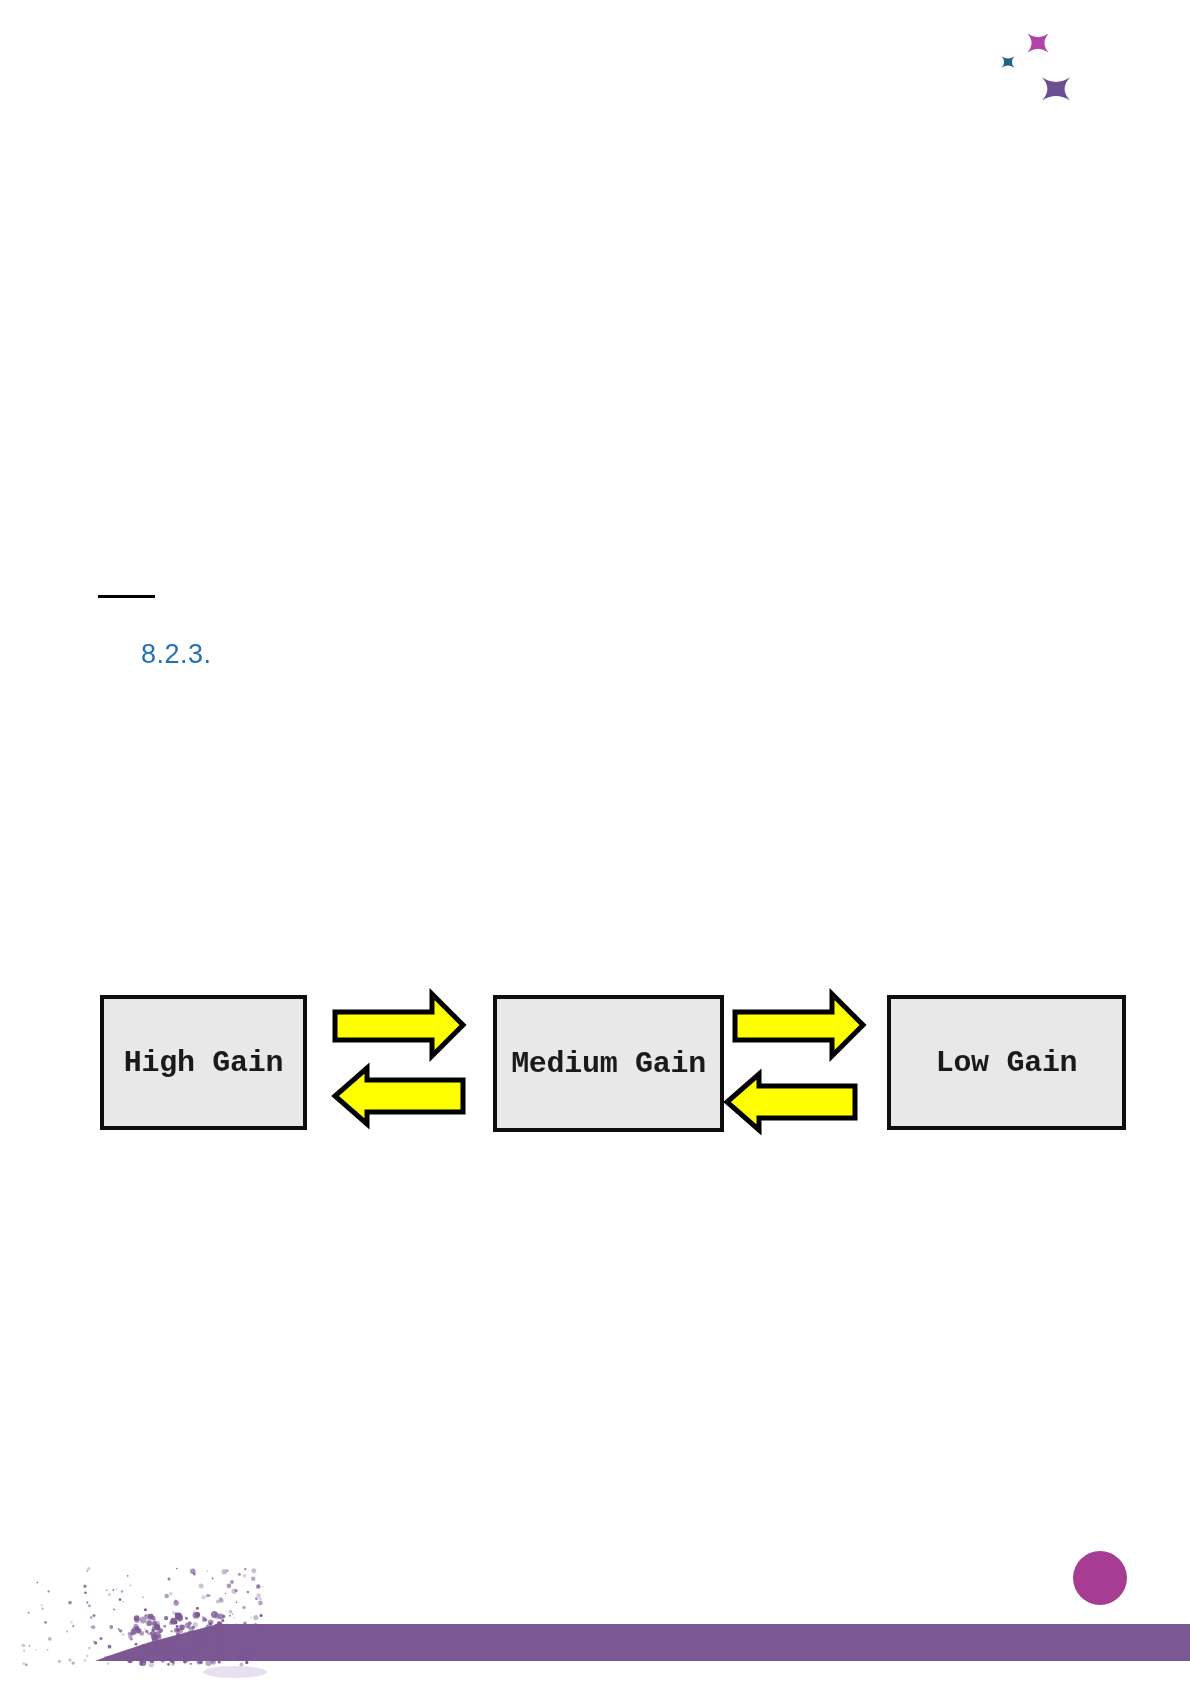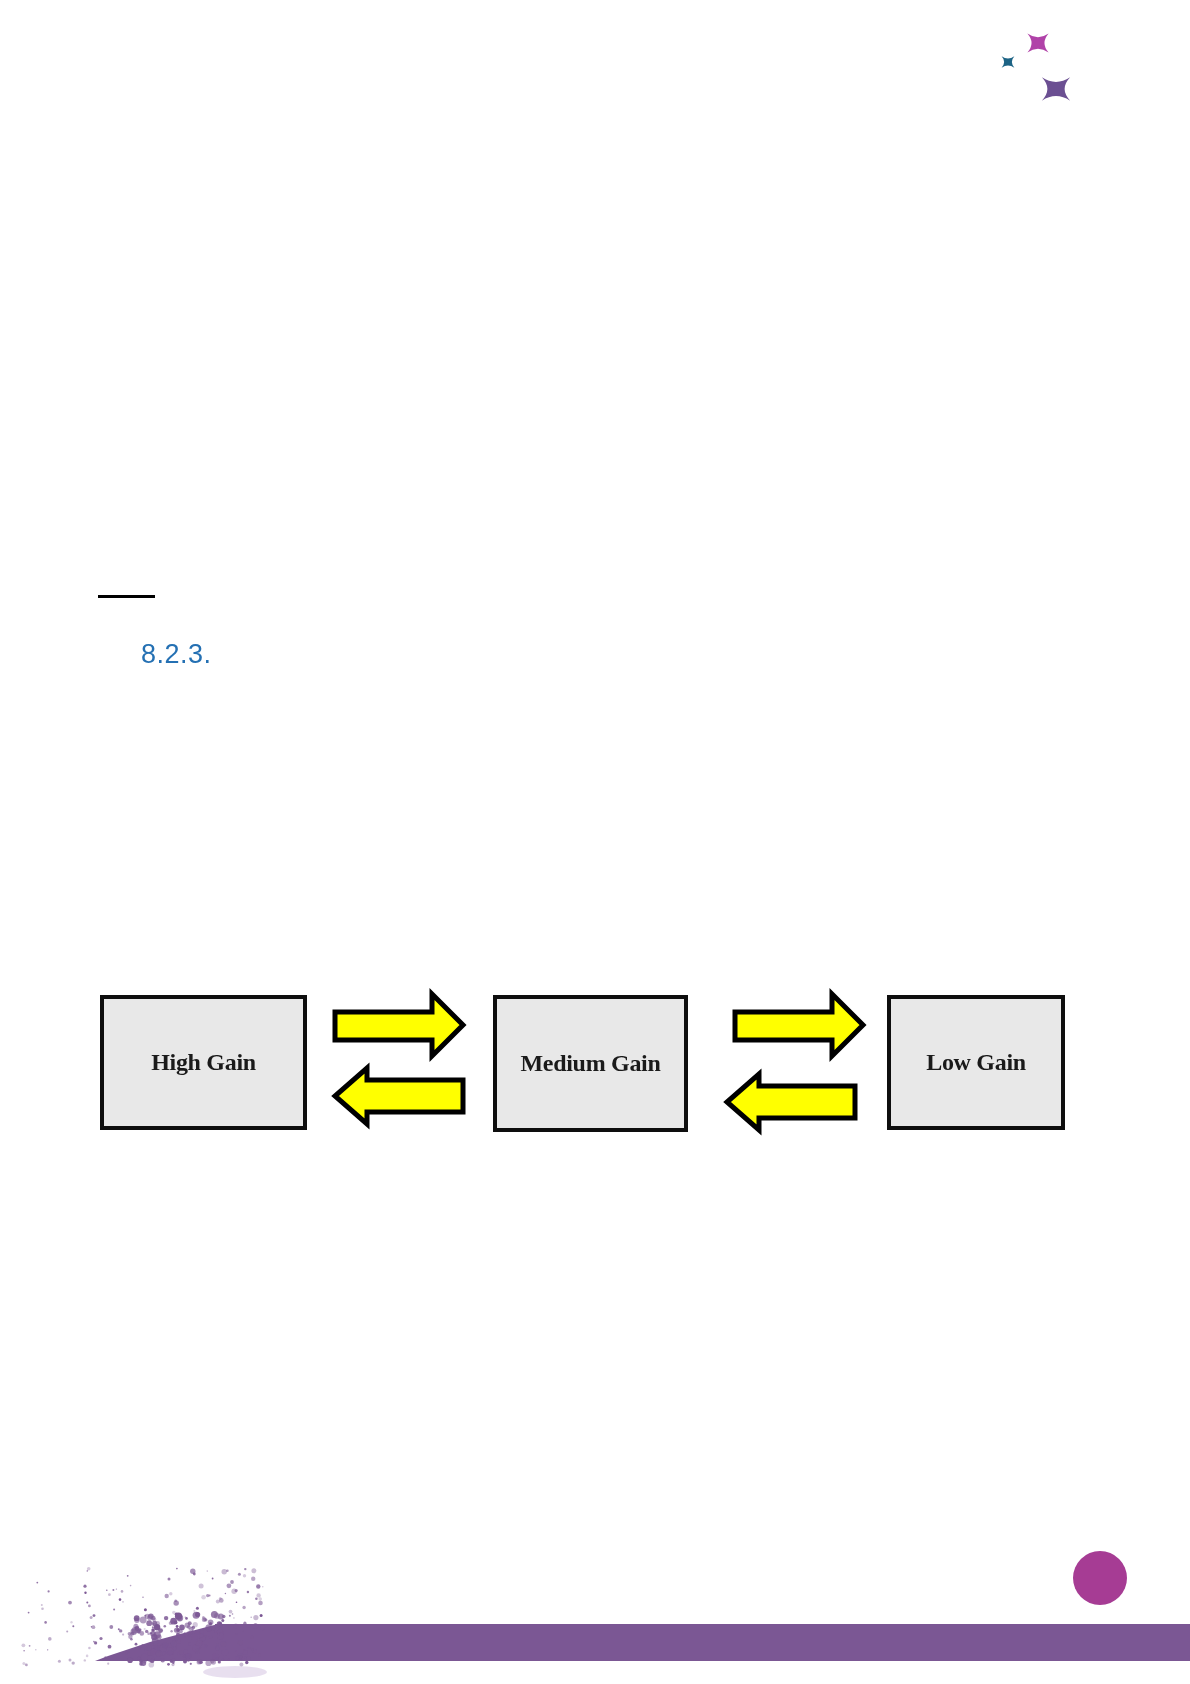--- a/index.html
+++ b/index.html
@@ -40,29 +40,29 @@
     position: absolute;
     box-sizing: border-box;
     background: var(--box-fill, #E8E8E8);
     border: 4px solid var(--box-border, #0E0E0E);
     display: flex;
     align-items: center;
     justify-content: center;
     text-align: center;
   }
   .node span {
-    font-family: Liberation Serif, serif;
+    font-family: Liberation Mono, monospace;
     font-weight: bold;
-    font-size: 24px;
+    font-size: 30px;
     letter-spacing: -0.3px;
     color: var(--box-text, #1A1A1A);
   }
   .node-high   { left: 100px; top: 995px; width: 207px; height: 135px; }
-  .node-medium { left: 493px; top: 995px; width: 195px; height: 137px; }
-  .node-low    { left: 887px; top: 995px; width: 178px; height: 135px; }
+  .node-medium { left: 493px; top: 995px; width: 231px; height: 137px; }
+  .node-low    { left: 887px; top: 995px; width: 239px; height: 135px; }
   .arrows-svg, .footer-svg {
     position: absolute;
     left: 0;
     pointer-events: none;
   }
   .arrows-svg { top: 0; width: 1190px; height: 1684px; }
   .footer-svg { top: 1540px; width: 1190px; height: 144px; }
   .arrow {
     fill: var(--arrow-fill, #FFFF00);
     stroke: var(--arrow-stroke, #000000);

